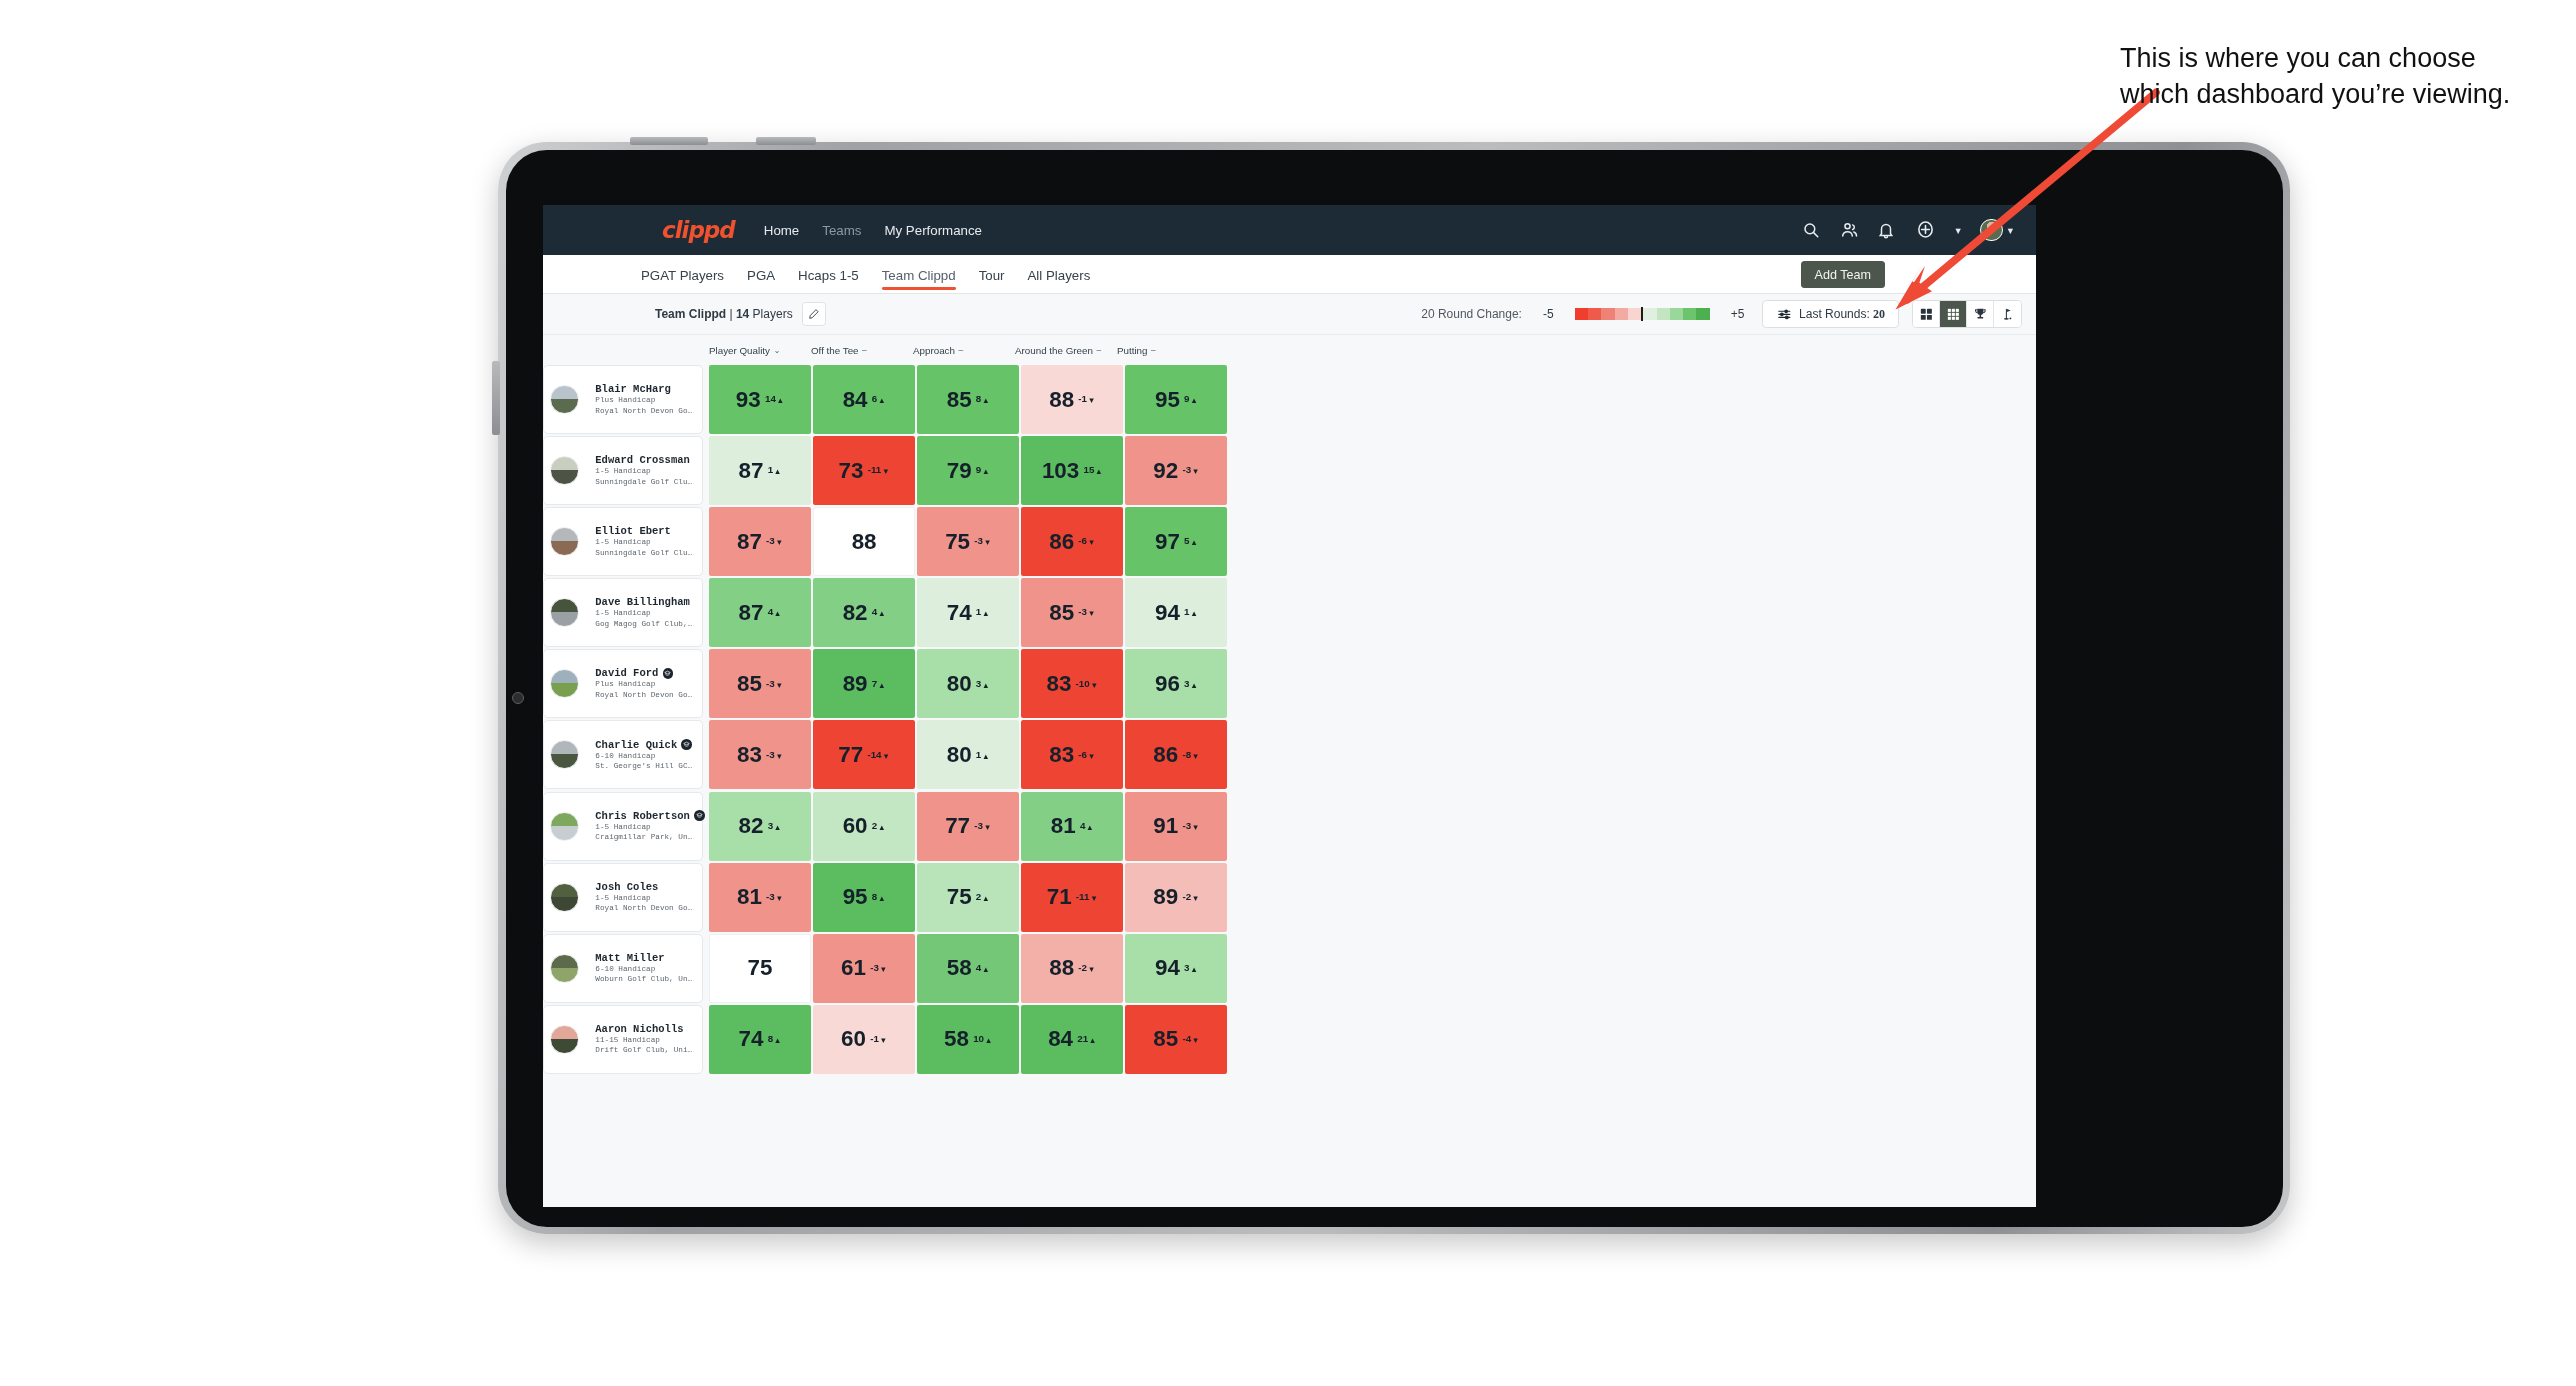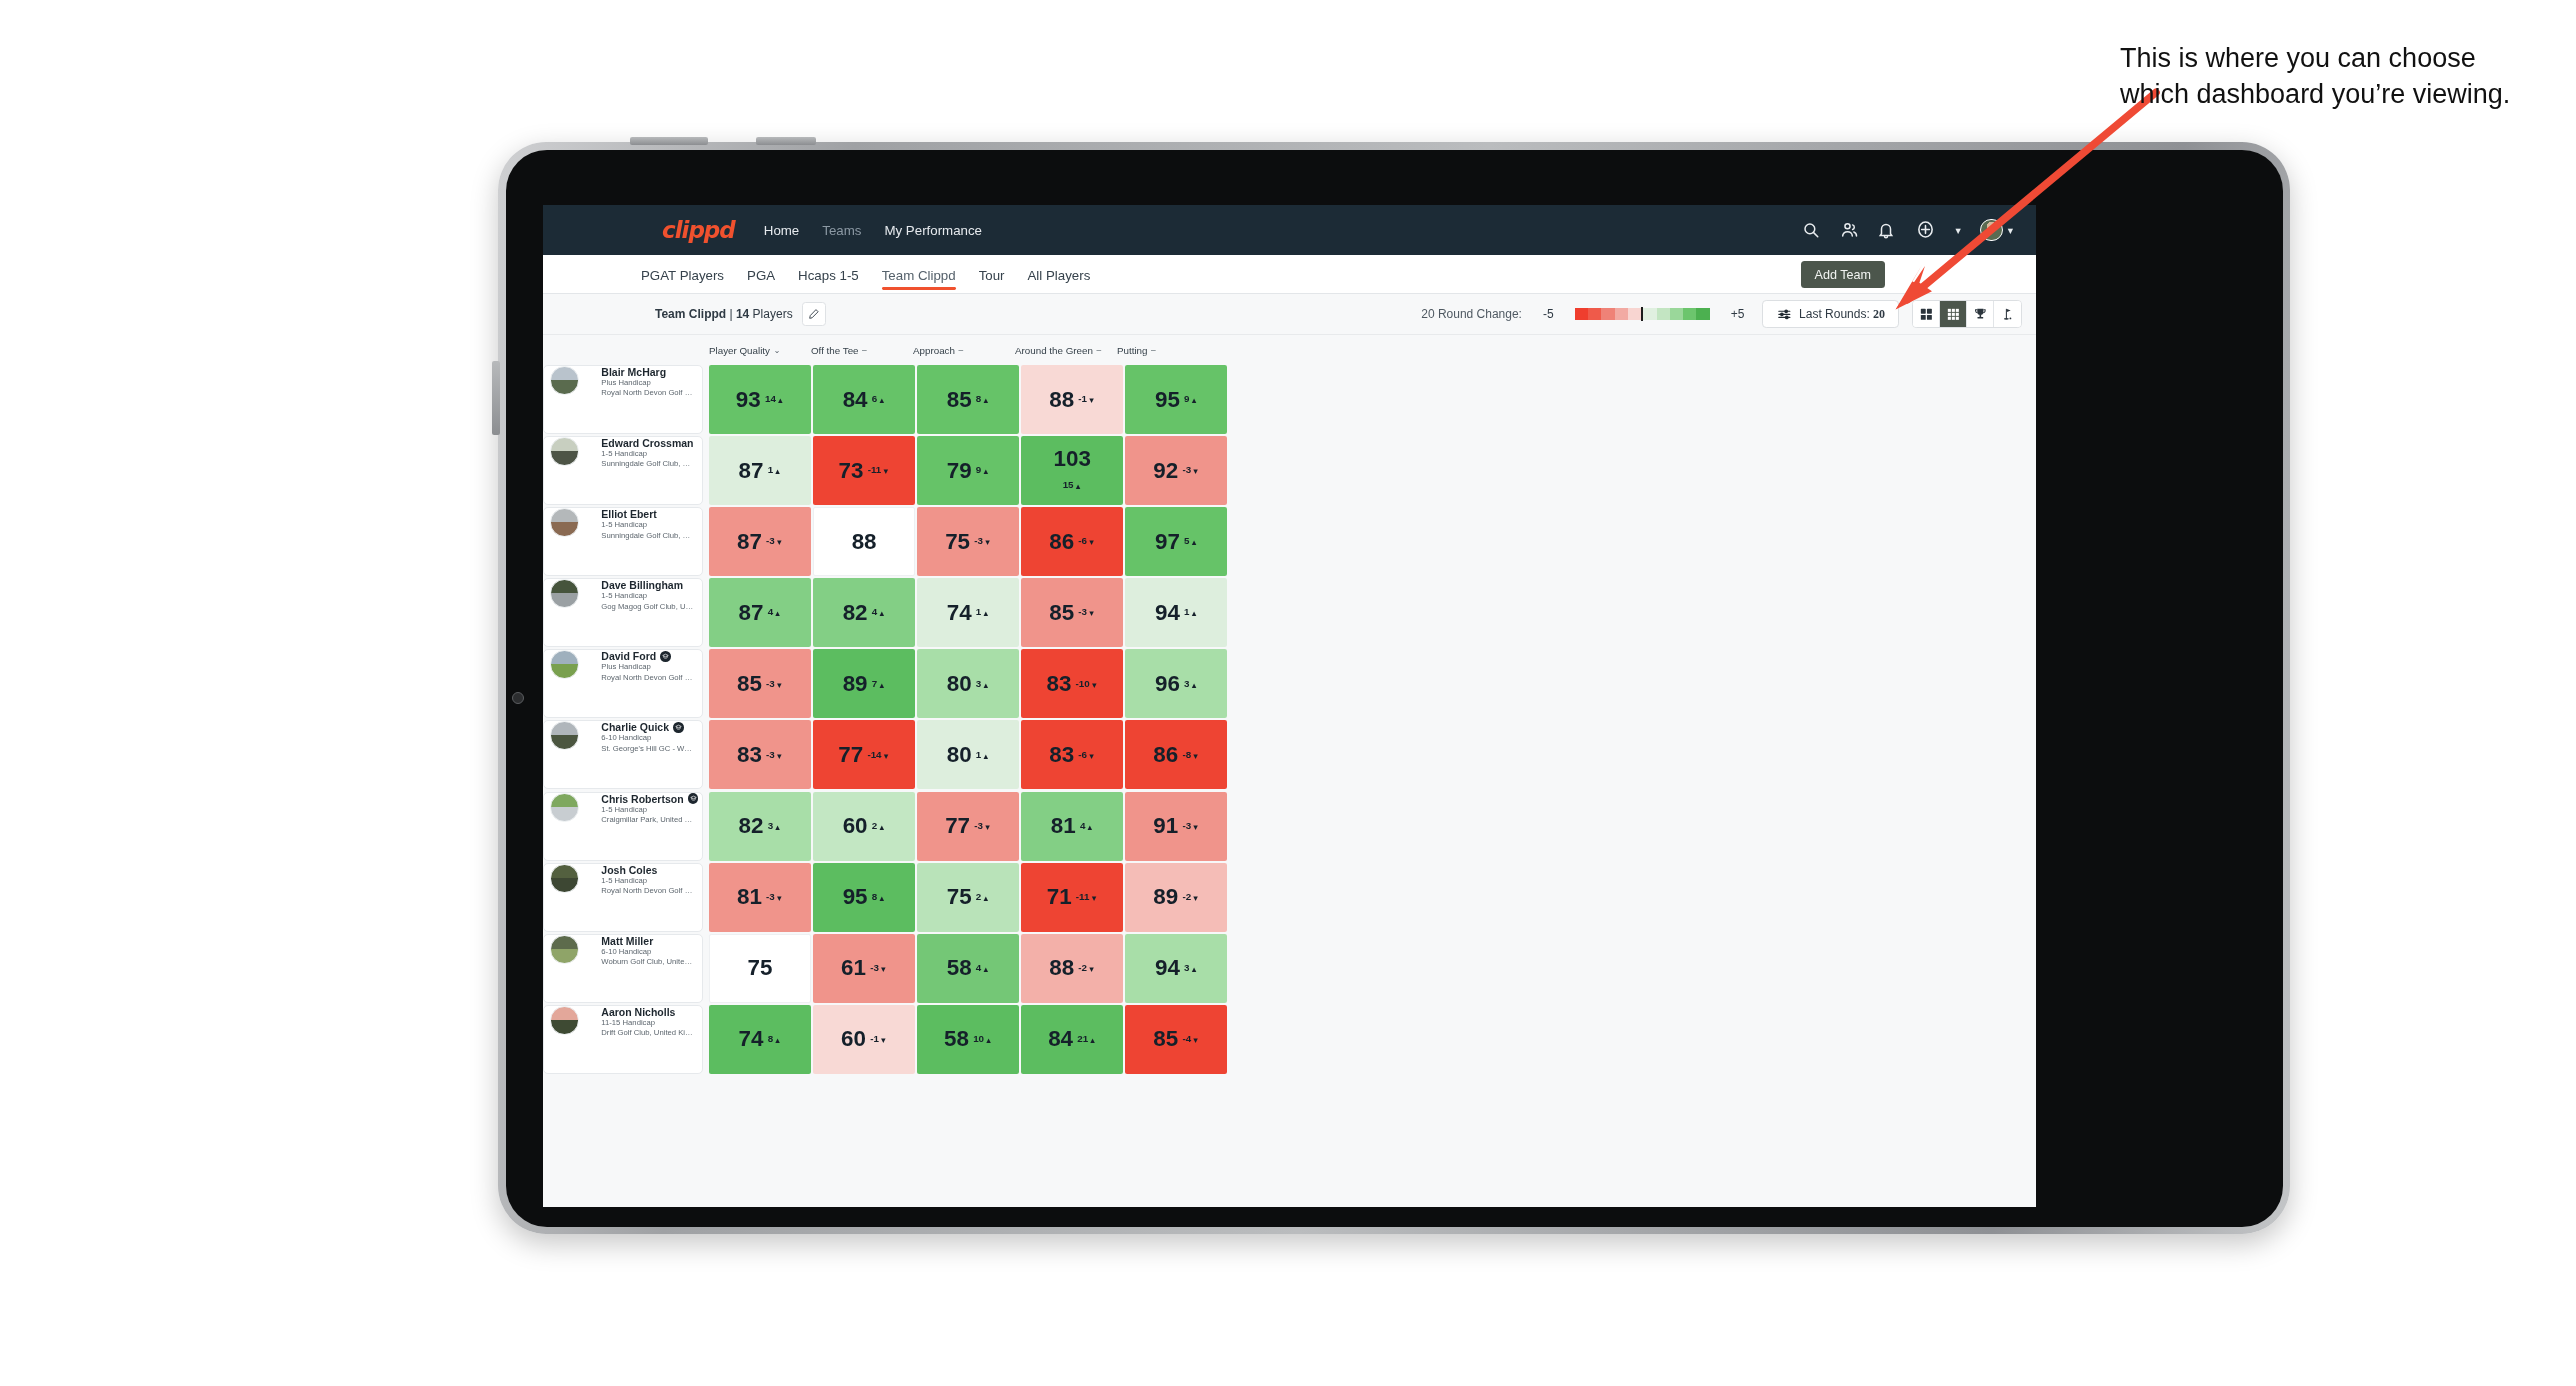--- a/index.html
+++ b/index.html
@@ -140,22 +140,22 @@
   }
   .col-h {
     width: 102px; flex: none; font-size: 9.8px; color: #37424b;
     display: flex; align-items: center; gap: 3.5px;
   }
   .col-h .mark { font-size: 8.4px; color: #5b656d; }
 
   .row { display: flex; height: 69px; margin-bottom: 2.1px; }
   .pcard {
     width: 160px; flex: none; background: #ffffff; border: 0.7px solid #e6e9ec;
-    border-radius: 4.9px; display: flex; align-items: flex-start; gap: 22px;
-    padding: 0 6.3px; margin-right: 6.3px;
+    border-radius: 4.9px; display: flex; align-items: center; gap: 16px;
+    padding: 0 6.3px; margin-right: 6.3px; font-family: Liberation Mono, monospace;
   }
   .pavatar {
     width: 29px; height: 29px; border-radius: 50%; flex: none;
     border: 1.4px solid #eceff1; background-size: cover;
   }
   .pinfo { min-width: 0; }
   .pname {
     font-size: 10.5px; font-weight: 700; color: #1d262e;
     display: flex; align-items: center; gap: 4.2px; white-space: nowrap;
   }
@@ -547,21 +547,21 @@
                     <span class="arr">▼</span>
                   </span>
                 </div>
                 <div class="cell" style="background: rgb(102, 195, 104);">
                   <span class="val">79</span>
                   <span class="delta">
                     <span>9</span>
                     <span class="arr">▲</span>
                   </span>
                 </div>
-                <div class="cell" style="background: rgb(92, 189, 96); flex-direction: column;">
+                <div class="cell" style="background: rgb(92, 189, 96);">
                   <span class="val">103</span>
                   <span class="delta">
                     <span>15</span>
                     <span class="arr">▲</span>
                   </span>
                 </div>
                 <div class="cell" style="background: rgb(240, 148, 139);">
                   <span class="val">92</span>
                   <span class="delta">
                     <span>-3</span>

